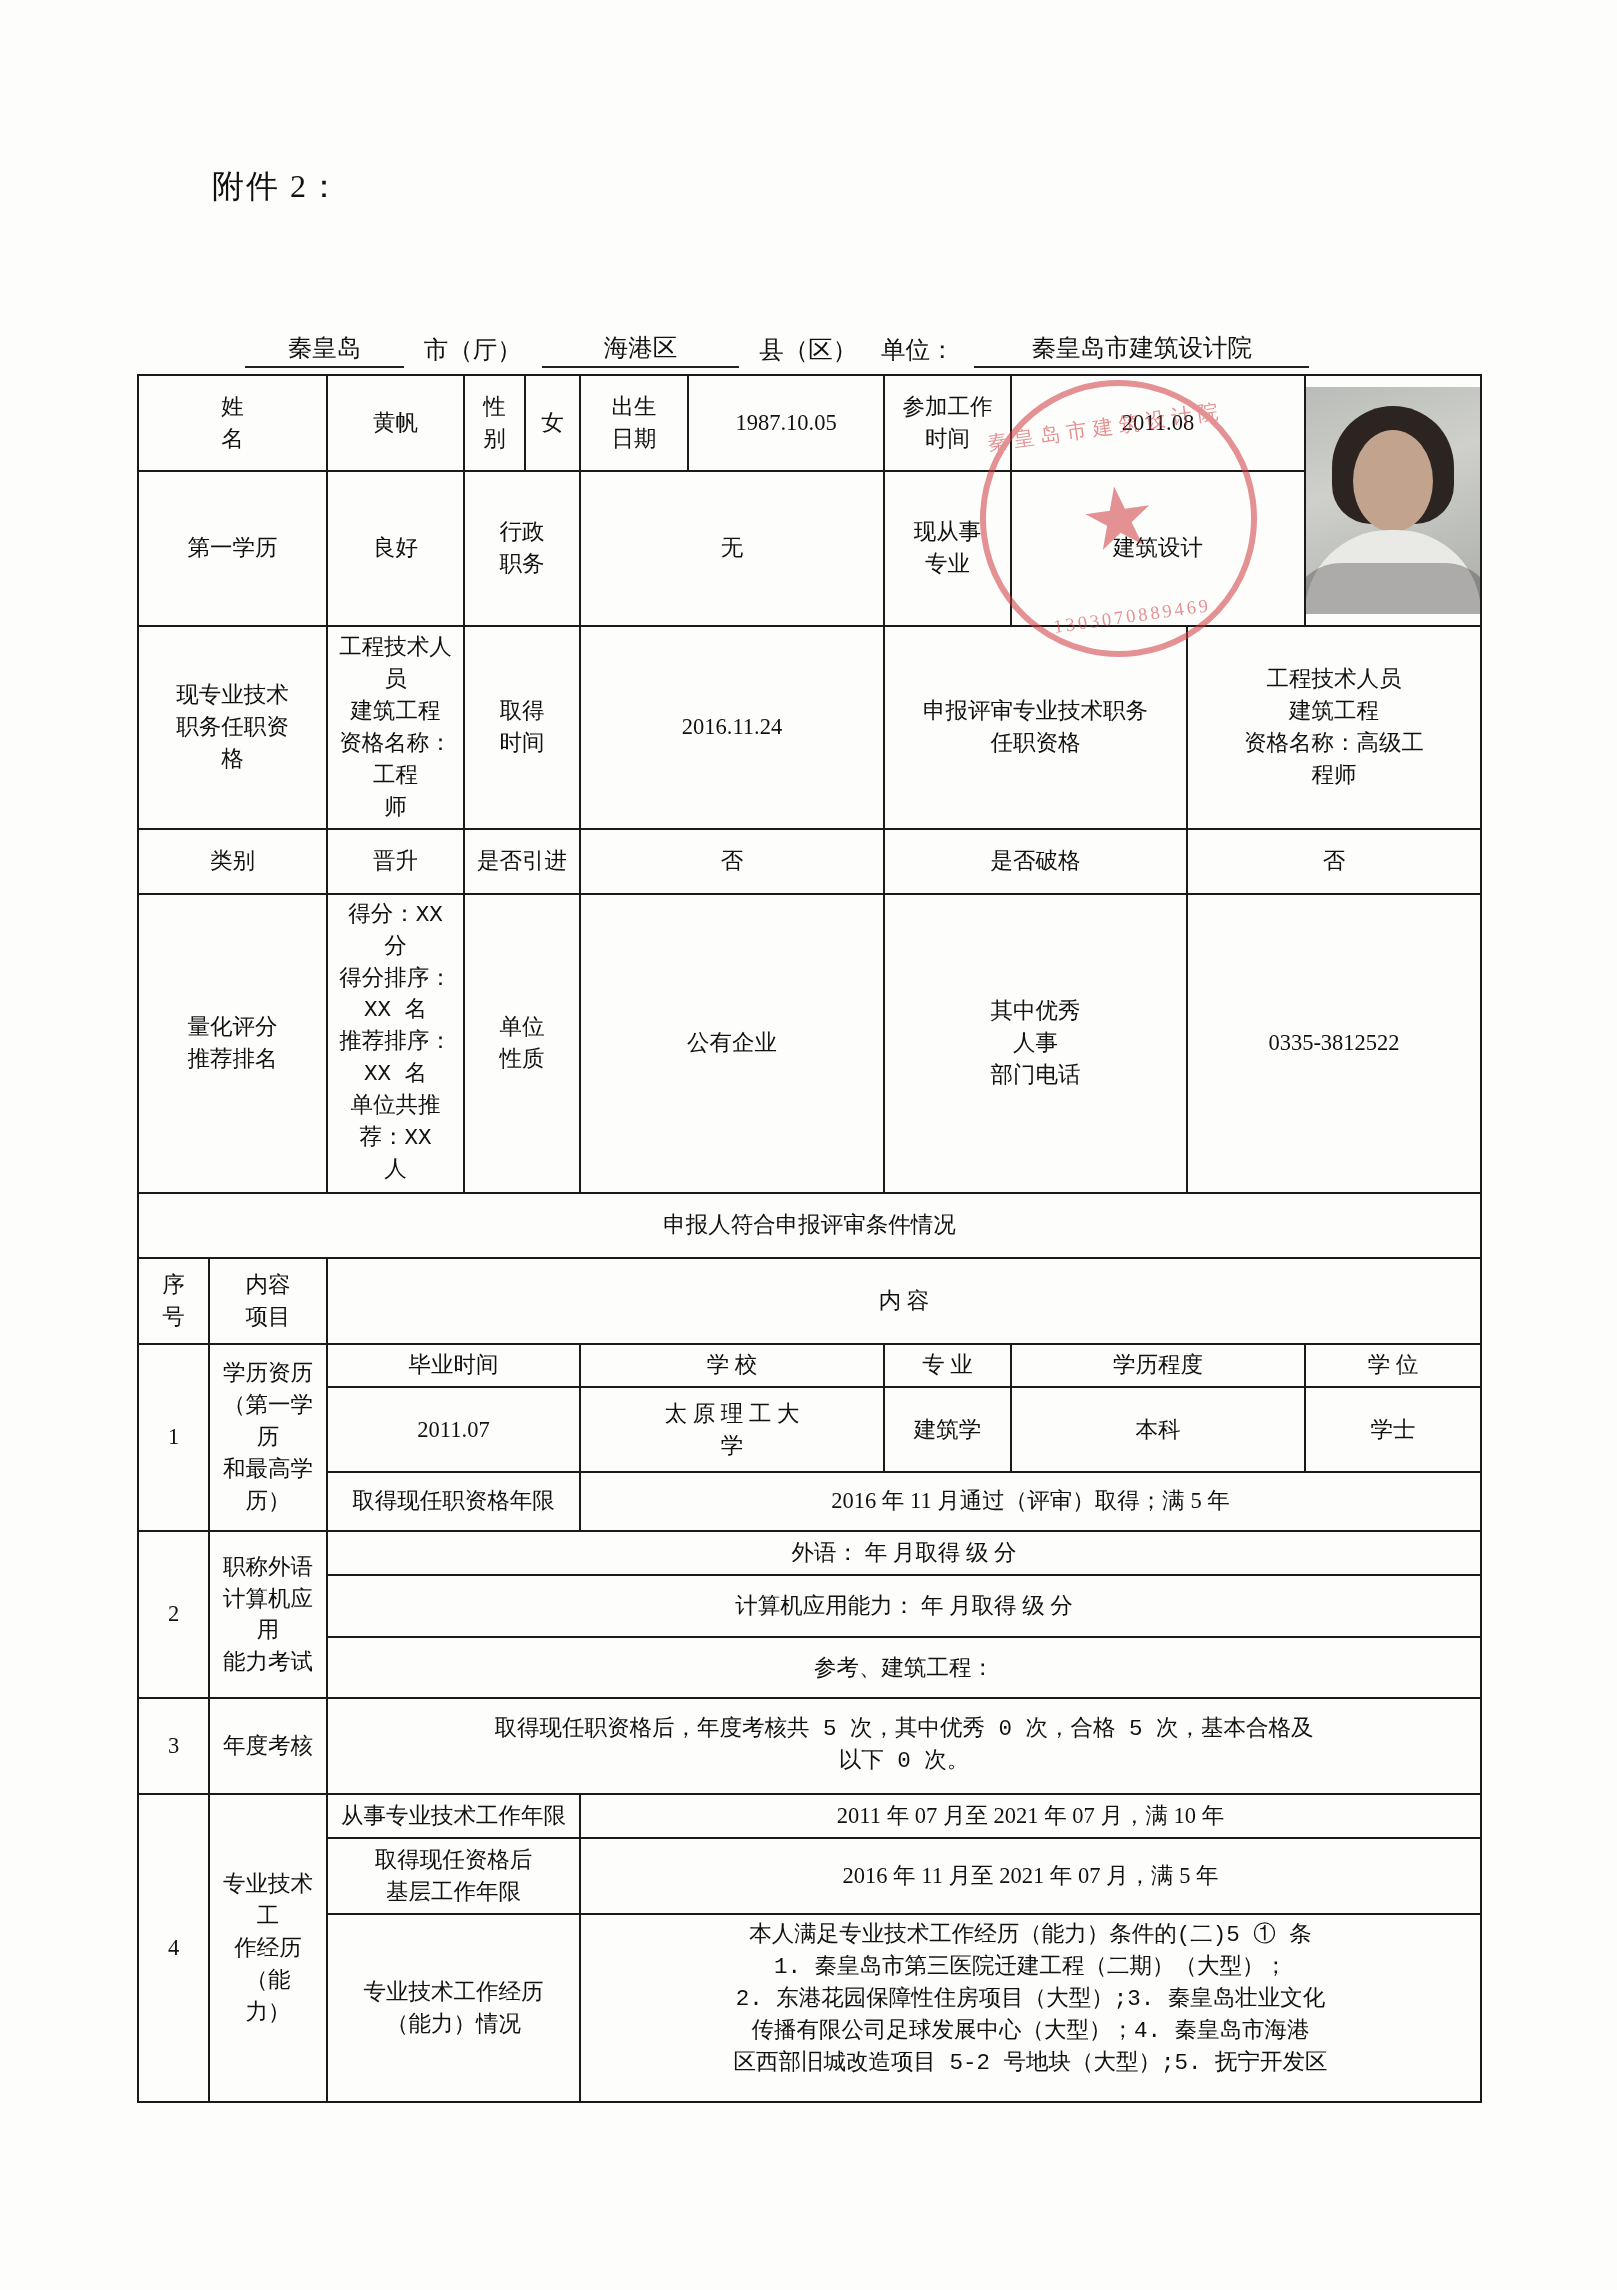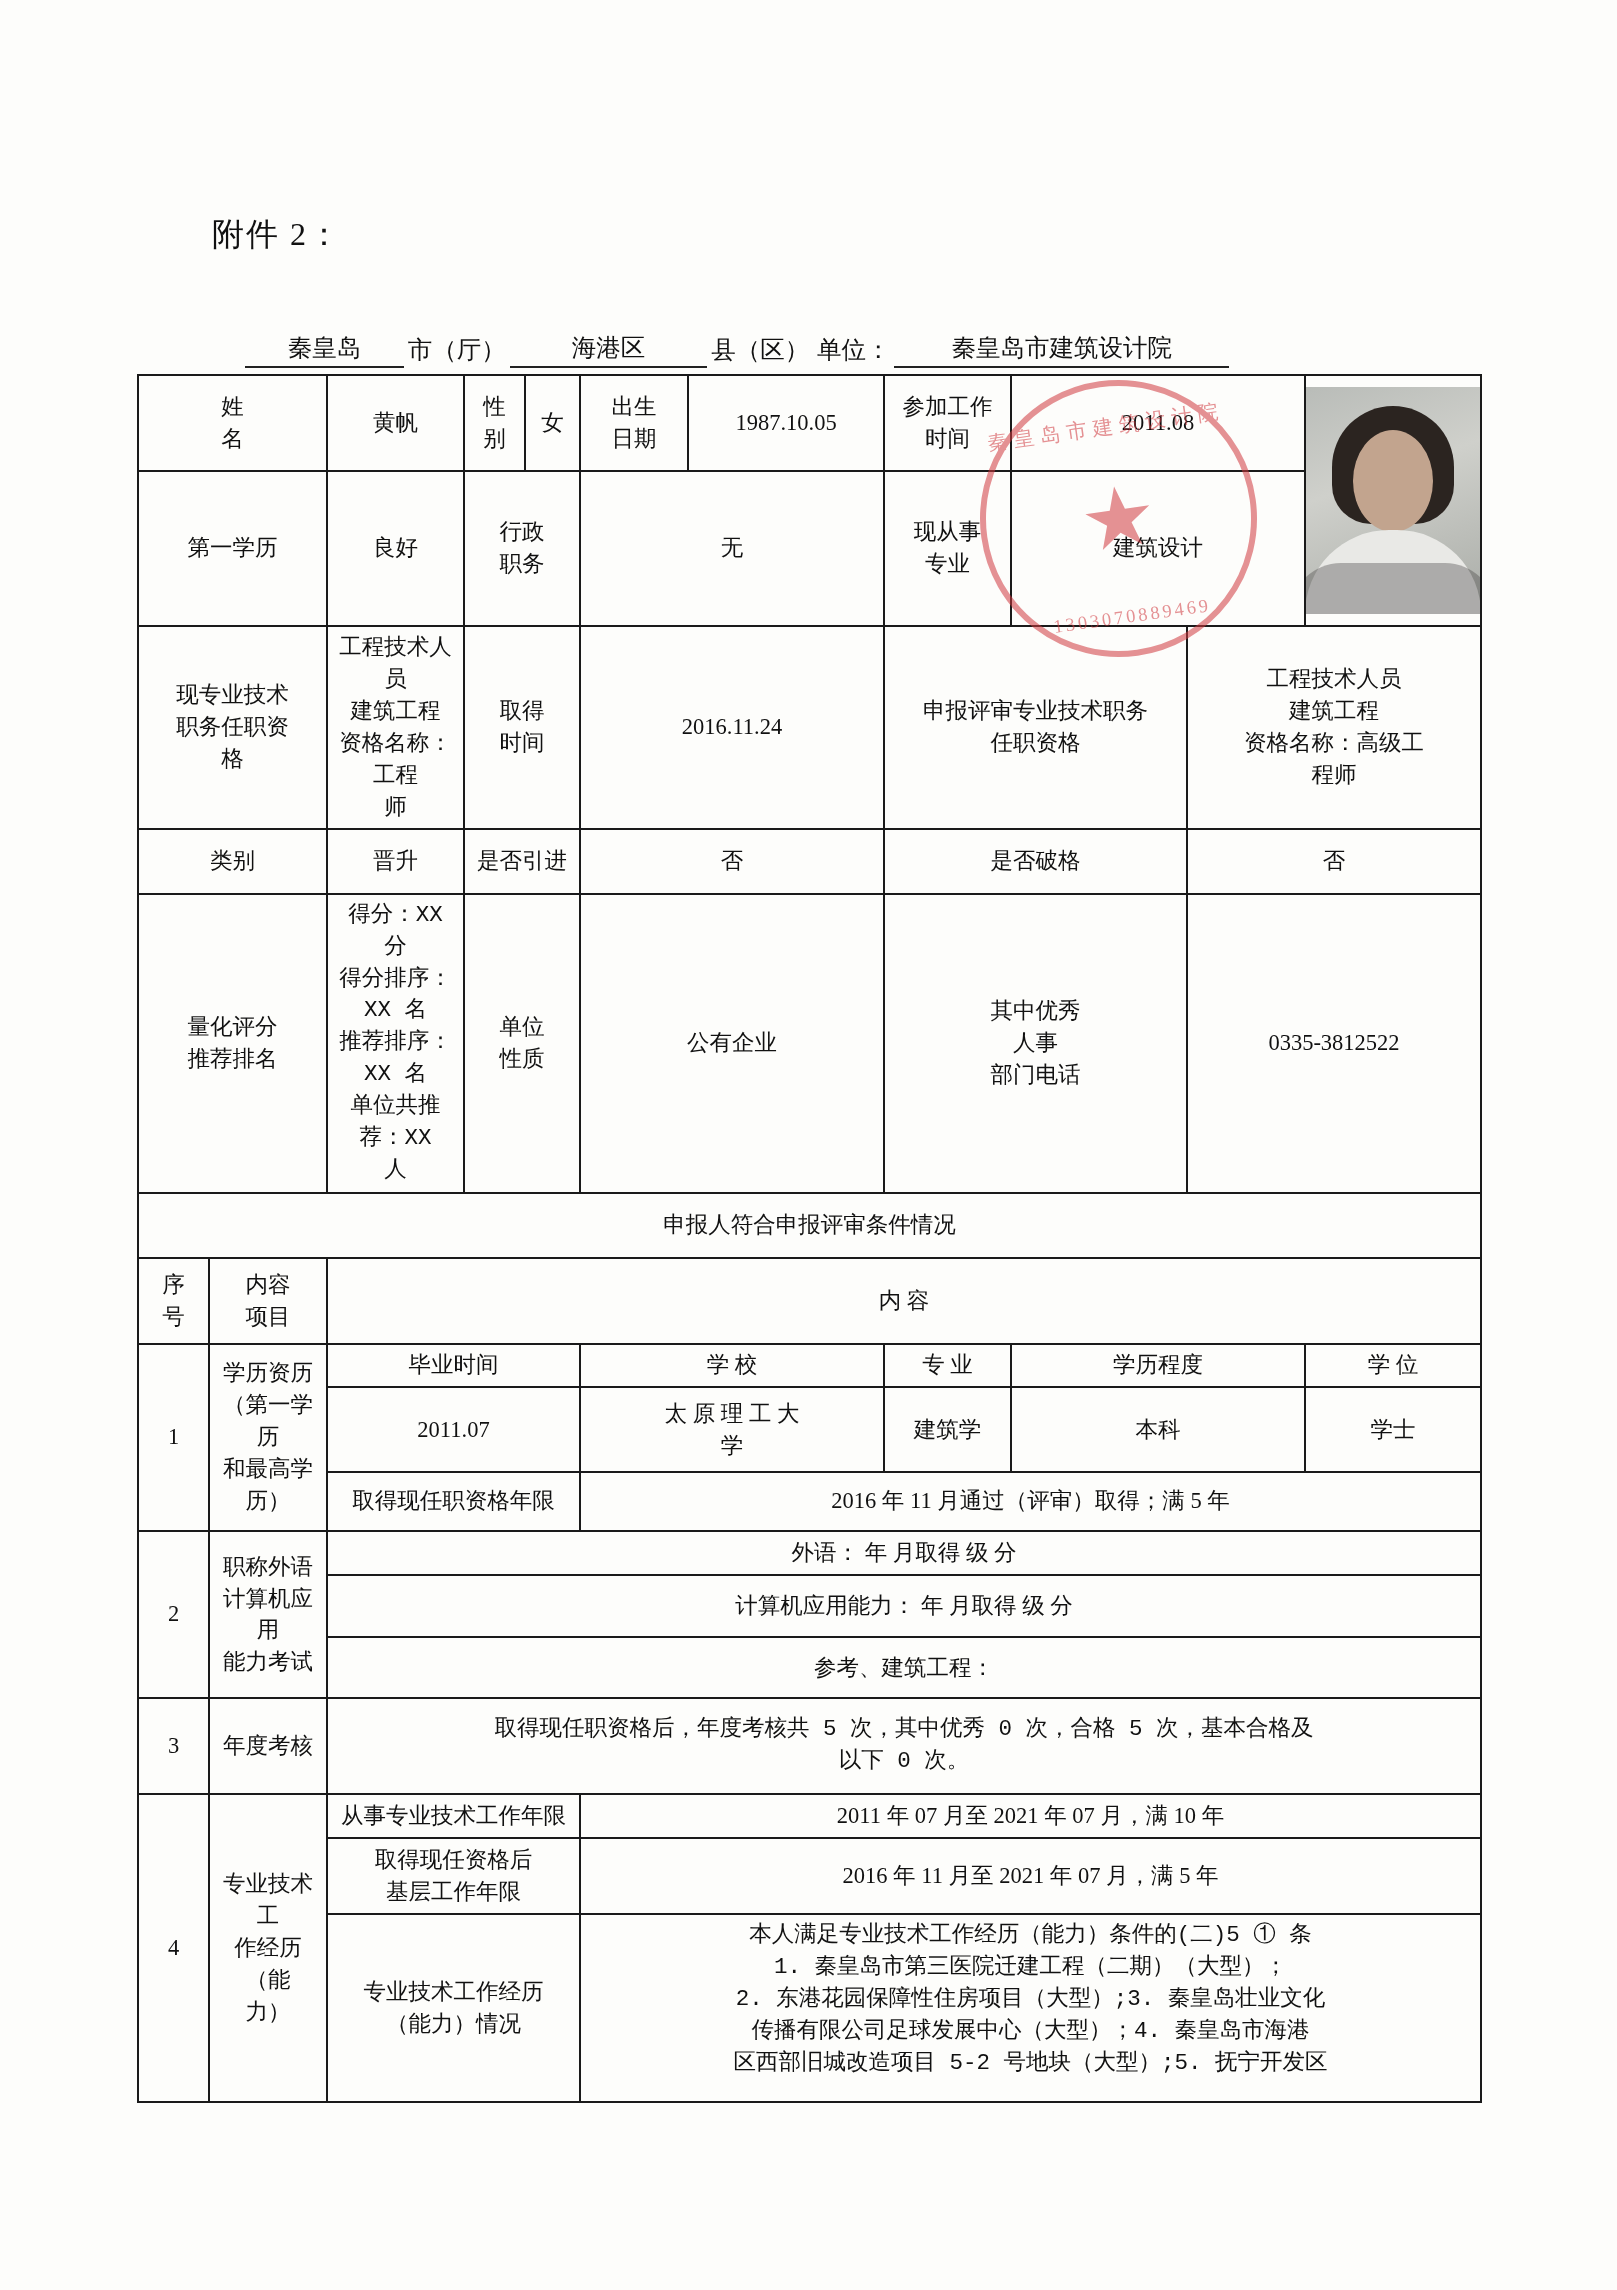--- a/index.html
+++ b/index.html
@@ -21,40 +21,39 @@
     width: 1617px;
     height: 2291px;
     background: #fdfdfb;
   }
   .attach-label {
     position: absolute;
     left: 212px;
     top: 165px;
     font-size: 32px;
     letter-spacing: 2px;
-    margin-top: 48px;
   }
   .doc-title {
     position: absolute;
     left: 0;
     top: 257px;
     width: 1617px;
     text-align: center;
     font-size: 34px;
     letter-spacing: 2px;
   }
   .org-line {
     position: absolute;
     left: 245px;
     top: 331px;
     width: 1176px;
     font-size: 24.5px;
     display: flex;
     align-items: flex-end;
-    gap: 0;
+    gap: 16px;
     white-space: nowrap;
   }
   .org-line .ul {
     border-bottom: 2px solid #222;
     display: inline-block;
     text-align: center;
     padding: 0 5.9px 2px 5.9px;
   }
   .org-line .plain { padding: 0 3.9px 2px 3.9px; }
 

